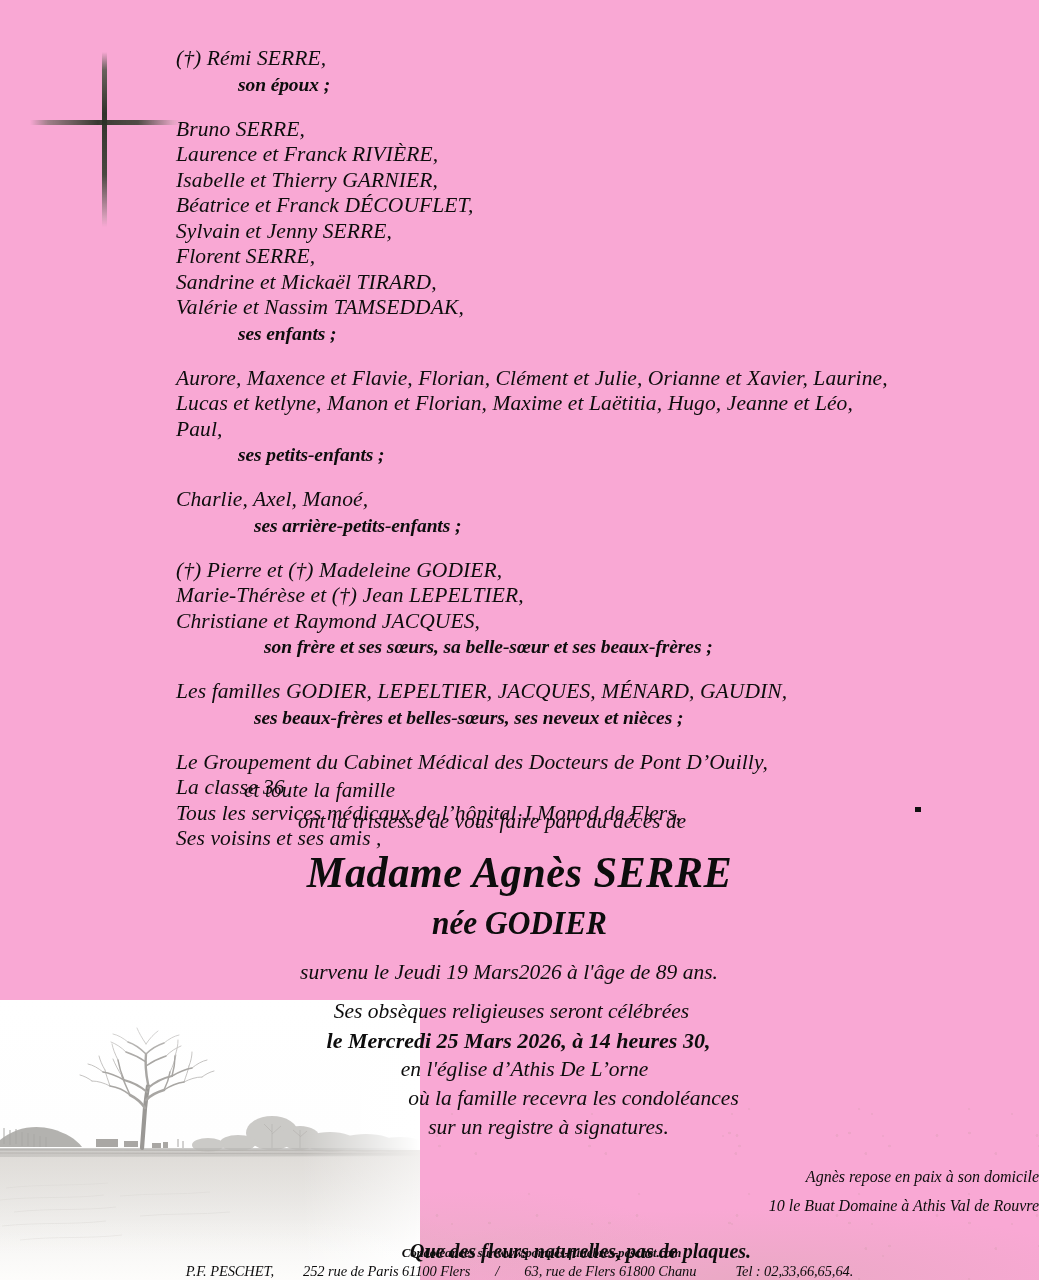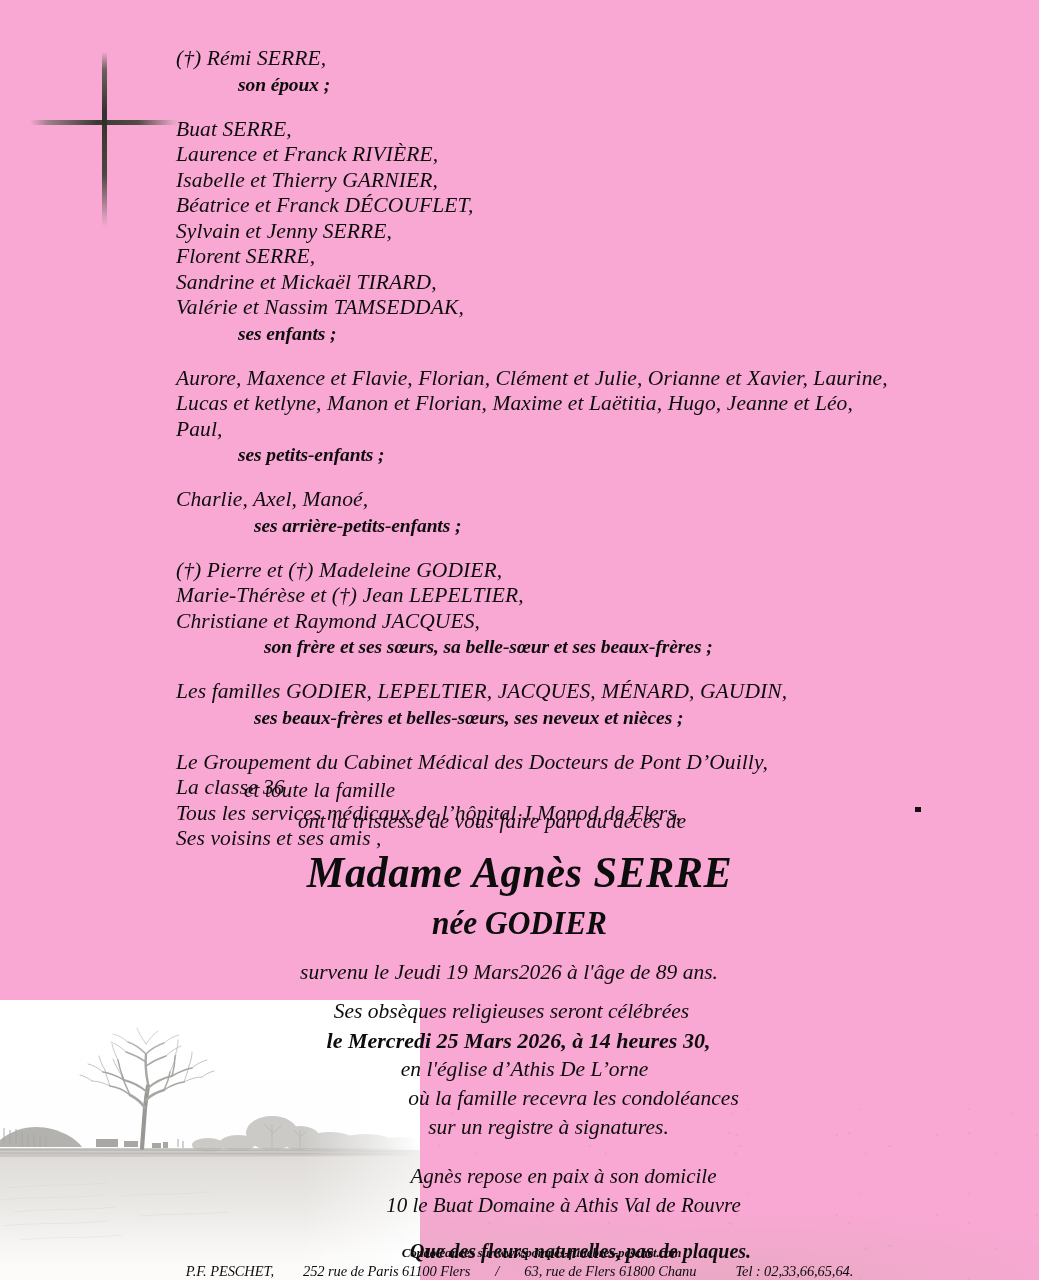--- a/index.html
+++ b/index.html
@@ -168,23 +168,23 @@
   .obs .b { font-weight: bold; font-size: 22px; }
   .o1 { text-align: center; padding-right: 16px; }
   .o2 { text-align: center; padding-right: 2px; }
   .o3 { text-align: center; padding-left: 10px; }
   .o4 { text-align: center; padding-left: 108px; }
   .o5 { text-align: center; padding-left: 58px; }
 
   .repose { margin-top: 20px; }
   .repose div {
     font-style: italic;
-    font-size: 21px;
+    font-size: 16px;
     line-height: 29px;
-    text-align: center;
+    text-align: right;
     padding-left: 88px;
   }
 
   .fleurs {
     margin-top: 20px;
     text-align: center;
     font-style: italic;
     font-weight: bold;
     font-size: 20px;
     padding-left: 122px;
@@ -379,21 +379,21 @@
   </div>
 
   <div class="tcol">
 
     <div class="grp">
       <div class="ln">(†) Rémi SERRE,</div>
       <div class="lbl">son époux ;</div>
     </div>
 
     <div class="grp">
-      <div class="ln">Buat SERRE,</div>
+      <div class="ln">Bruno SERRE,</div>
       <div class="ln">Laurence et Franck RIVIÈRE,</div>
       <div class="ln">Isabelle et Thierry GARNIER,</div>
       <div class="ln">Béatrice et Franck DÉCOUFLET,</div>
       <div class="ln">Sylvain et Jenny SERRE,</div>
       <div class="ln">Florent SERRE,</div>
       <div class="ln">Sandrine et Mickaël TIRARD,</div>
       <div class="ln">Valérie et Nassim TAMSEDDAK,</div>
       <div class="lbl">ses enfants ;</div>
     </div>
 

